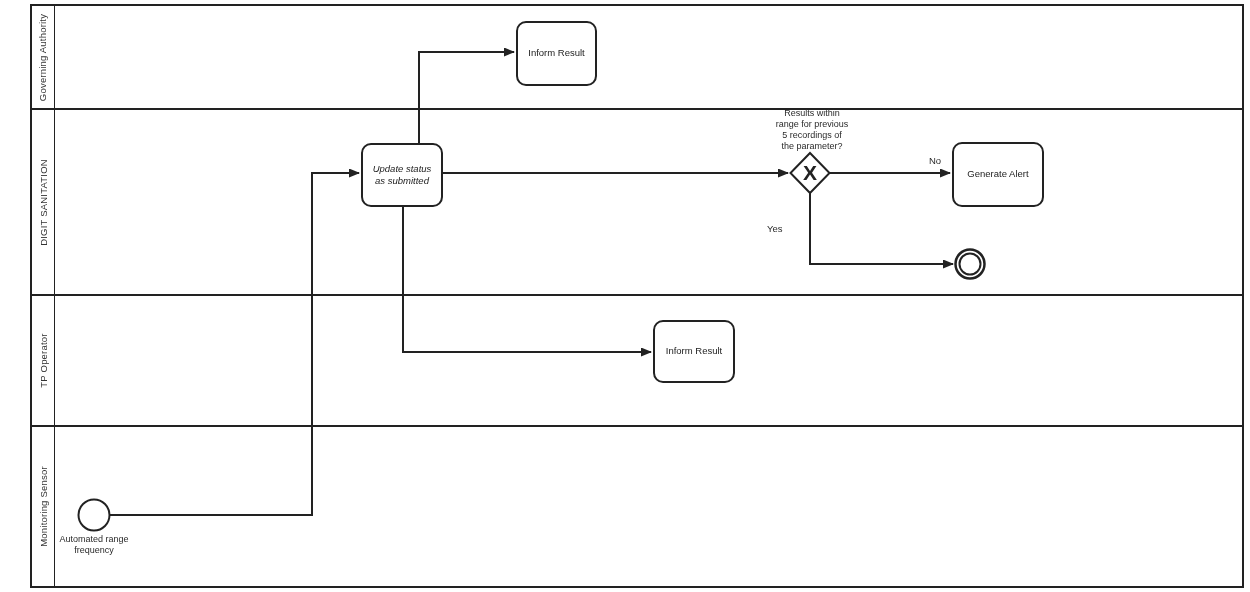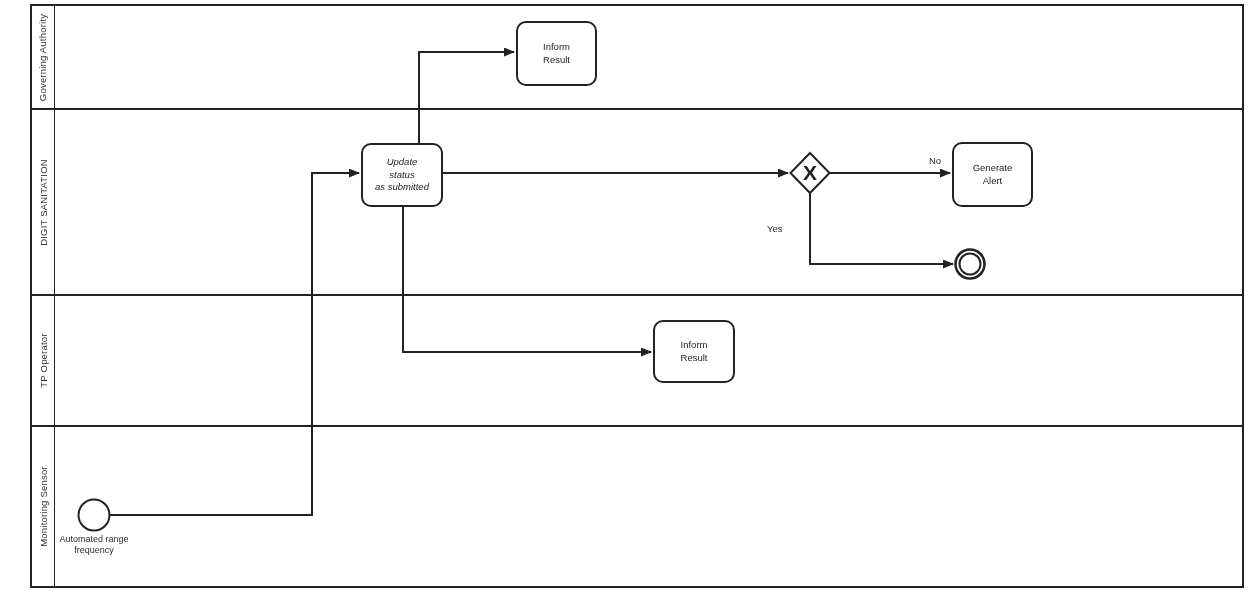--- a/index.html
+++ b/index.html
@@ -65,25 +65,25 @@
     background: #ffffff;
     border: 2px solid #222222;
     border-radius: 10px;
     display: flex;
     align-items: center;
     justify-content: center;
     text-align: center;
     font-size: 9.5px;
     line-height: 1.3;
     white-space: pre-line;
-    padding: 12px;
+    padding: 6px;
   }
   #task-inform-ga  { left: 516px; top: 21px;  width: 81px; height: 65px; }
   #task-update     { left: 361px; top: 143px; width: 82px; height: 64px; font-style: italic; }
-  #task-alert      { left: 952px; top: 142px; width: 81px; height: 65px; }
+  #task-alert      { left: 952px; top: 142px; width: 92px; height: 65px; }
   #task-inform-tp  { left: 653px; top: 320px; width: 82px; height: 63px; }
   .gateway-x {
     position: absolute;
     left: 797px;
     top: 160px;
     width: 26px;
     height: 26px;
     display: flex;
     align-items: center;
     justify-content: center;
@@ -178,20 +178,24 @@
   </div>
   <div class="task" id="task-alert">
     <span>Generate Alert</span>
   </div>
   <div class="task" id="task-inform-tp">
     <span>Inform Result</span>
   </div>
 
   <div class="gateway-x">X</div>
 
+  <div class="annotation">Results within
+range for previous
+5 recordings of
+the parameter?</div>
 
   <div class="edge-label" id="label-no">No</div>
   <div class="edge-label" id="label-yes">Yes</div>
 
   <div class="event-label">Automated range
 frequency</div>
 
 </div>
 
 </body></html>

